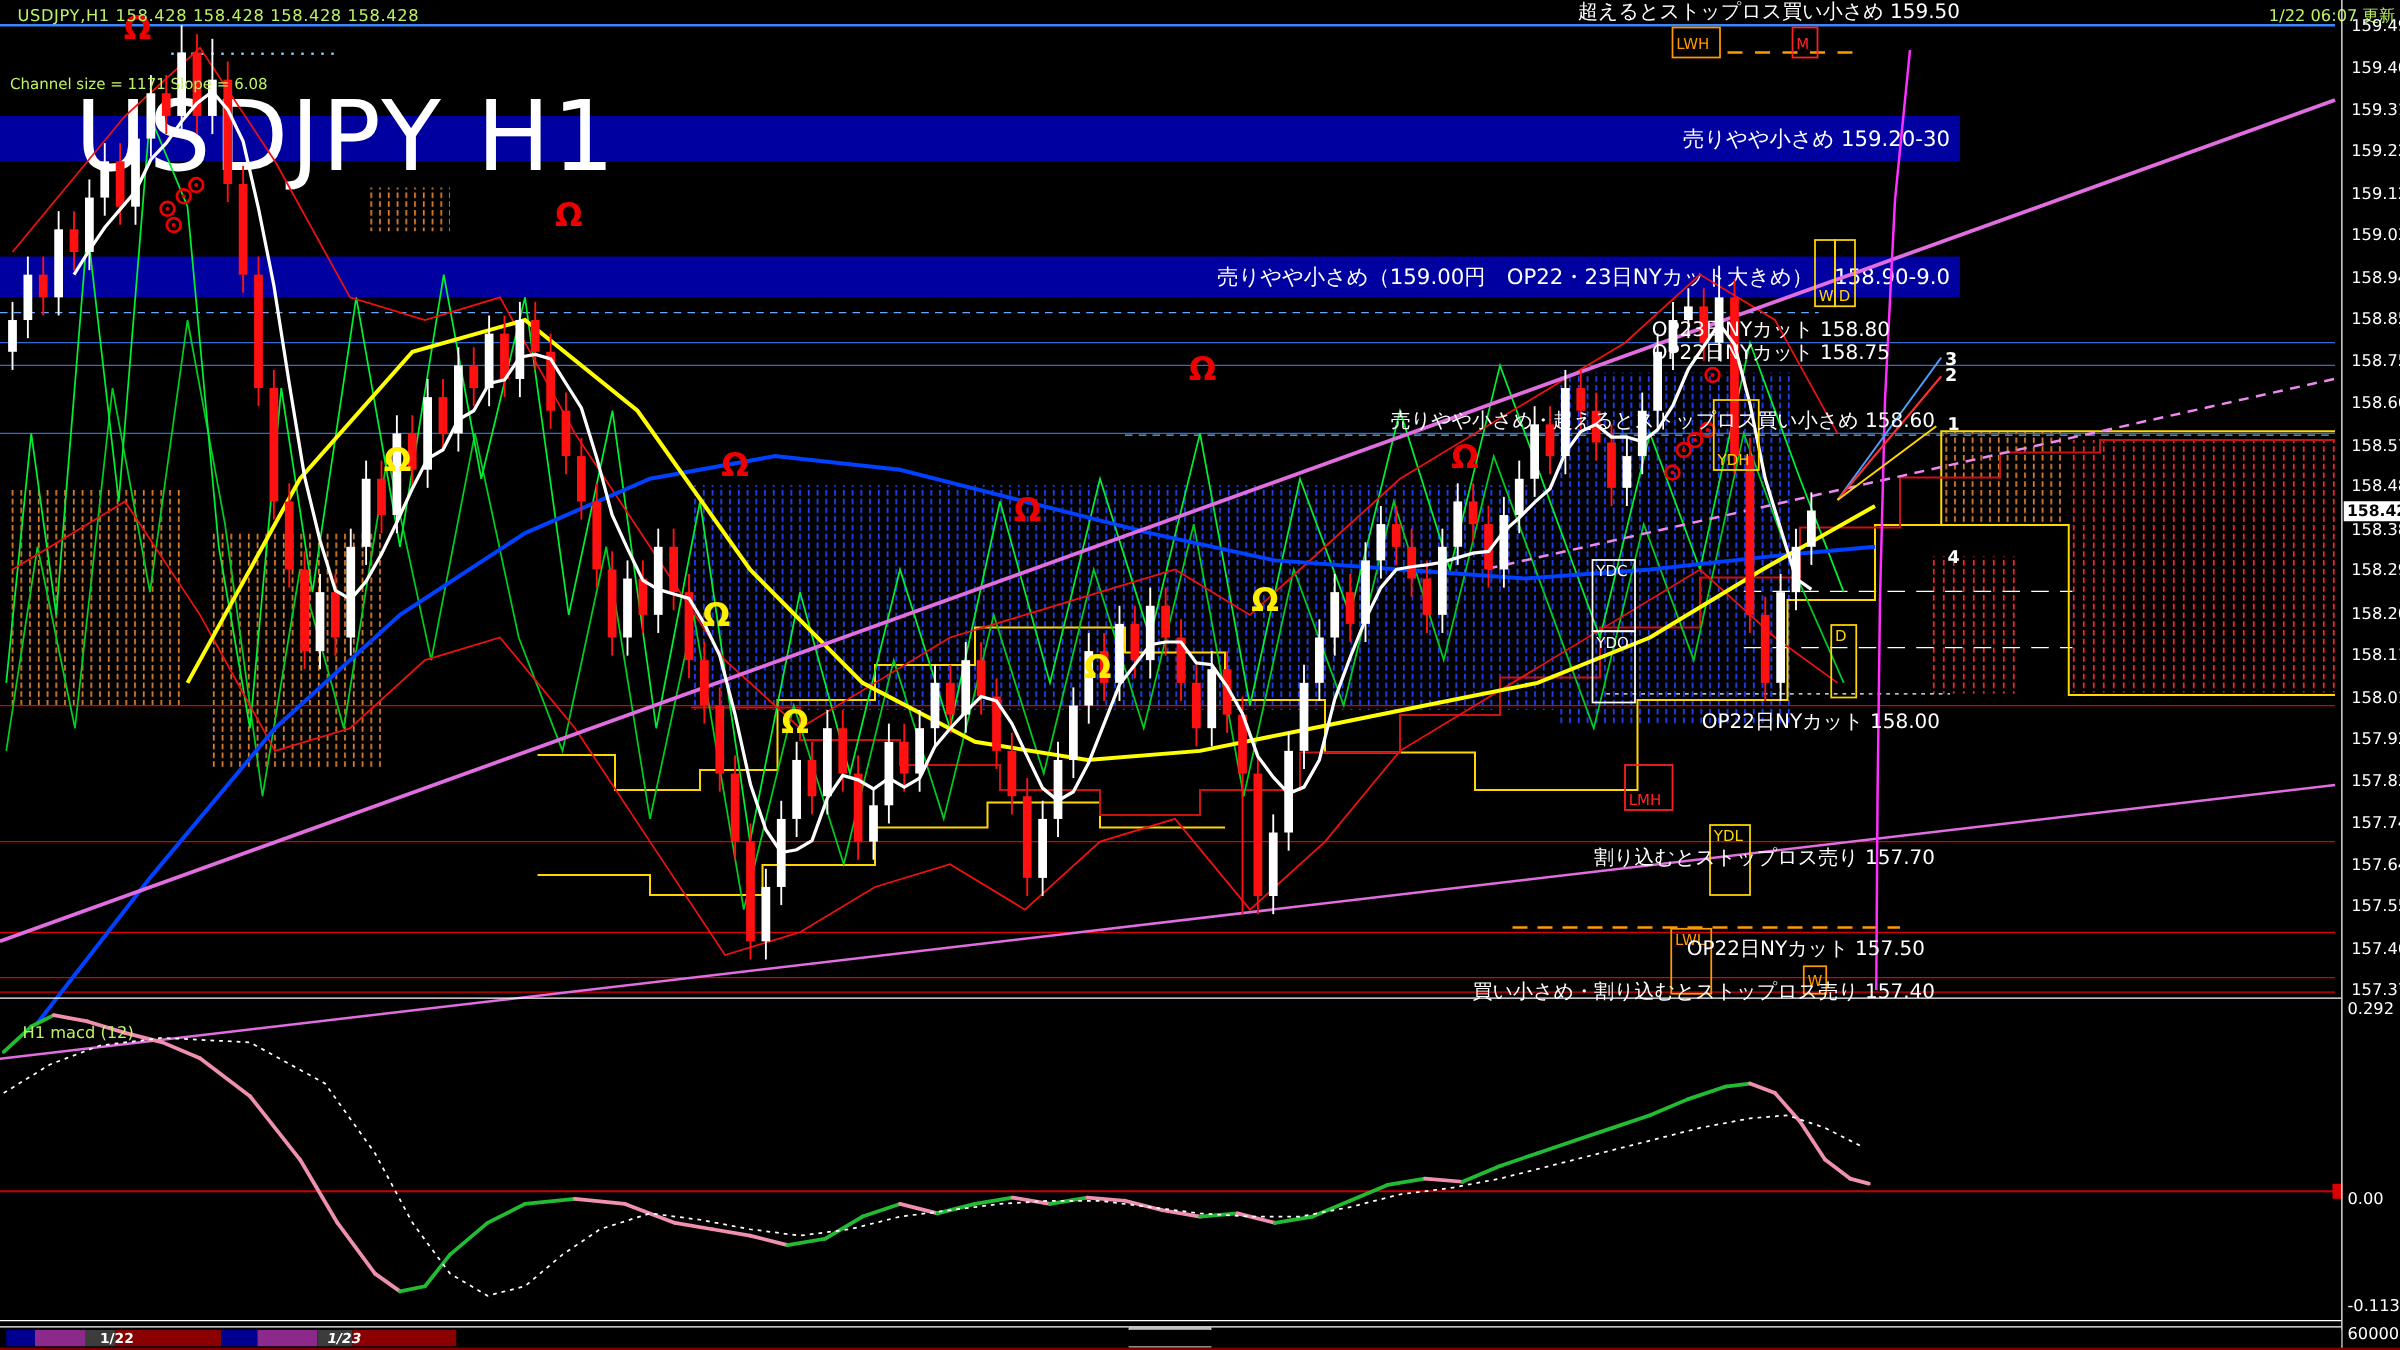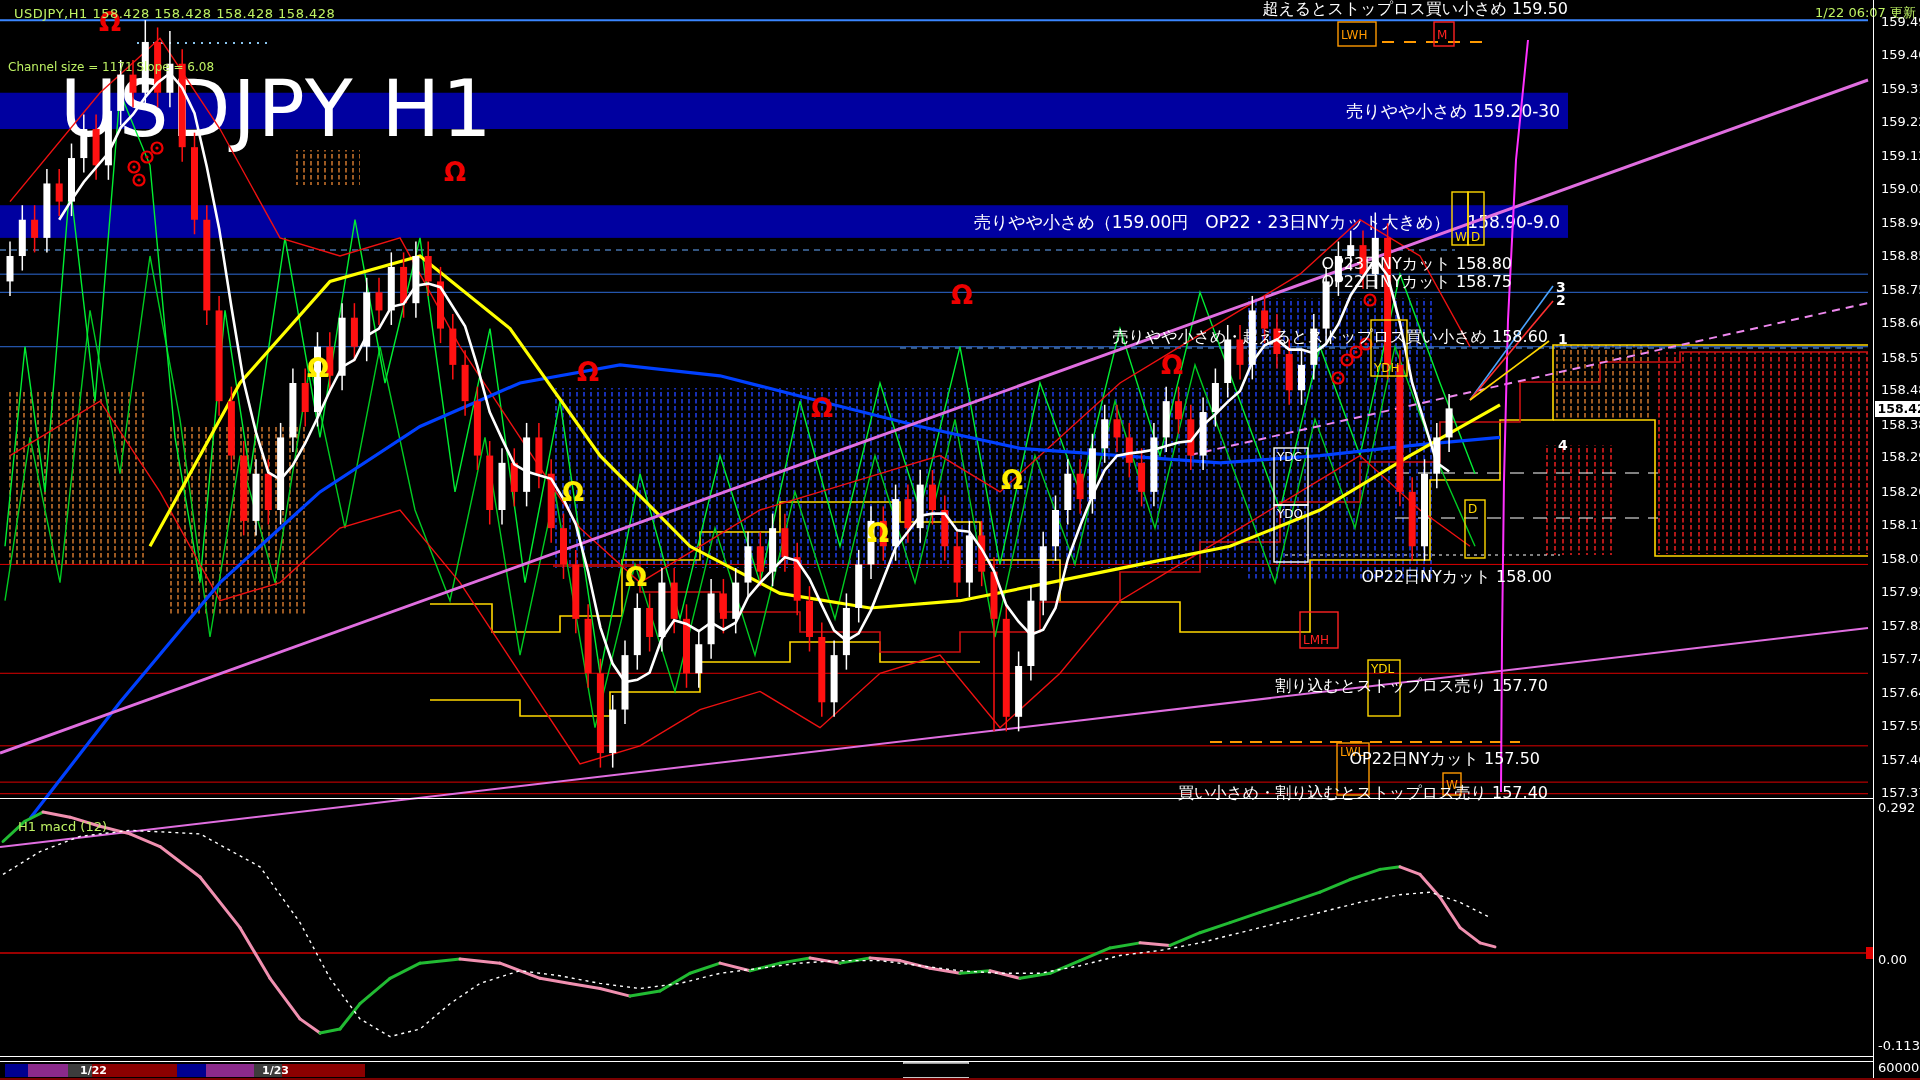--- a/index.html
+++ b/index.html
@@ -493,15 +493,15 @@
   <div id="sessionbar">
       <div class="seg" style="left: 5px; width: 23px; background: rgb(0, 0, 144);"></div>
       <div class="seg" style="left: 28px; width: 40px; background: rgb(139, 42, 139);"></div>
       <div class="seg" style="left: 68px; width: 24px; background: rgb(60, 60, 60);"></div>
       <div class="seg" style="left: 92px; width: 85px; background: rgb(139, 0, 0);"></div>
       <div class="seg" style="left: 177px; width: 29px; background: rgb(0, 0, 144);"></div>
       <div class="seg" style="left: 206px; width: 48px; background: rgb(139, 42, 139);"></div>
       <div class="seg" style="left: 254px; width: 28px; background: rgb(60, 60, 60);"></div>
       <div class="seg" style="left: 282px; width: 83px; background: rgb(139, 0, 0);"></div>
       <div class="seglabel" style="left: 80px;">1/22</div>
-      <div class="seglabel" style="left: 262px;">1/23</div>
+      <div class="seglabel" style="left: 262px; font-style: italic;">1/23</div>
     </div>
 </div>
 
 </body></html>

